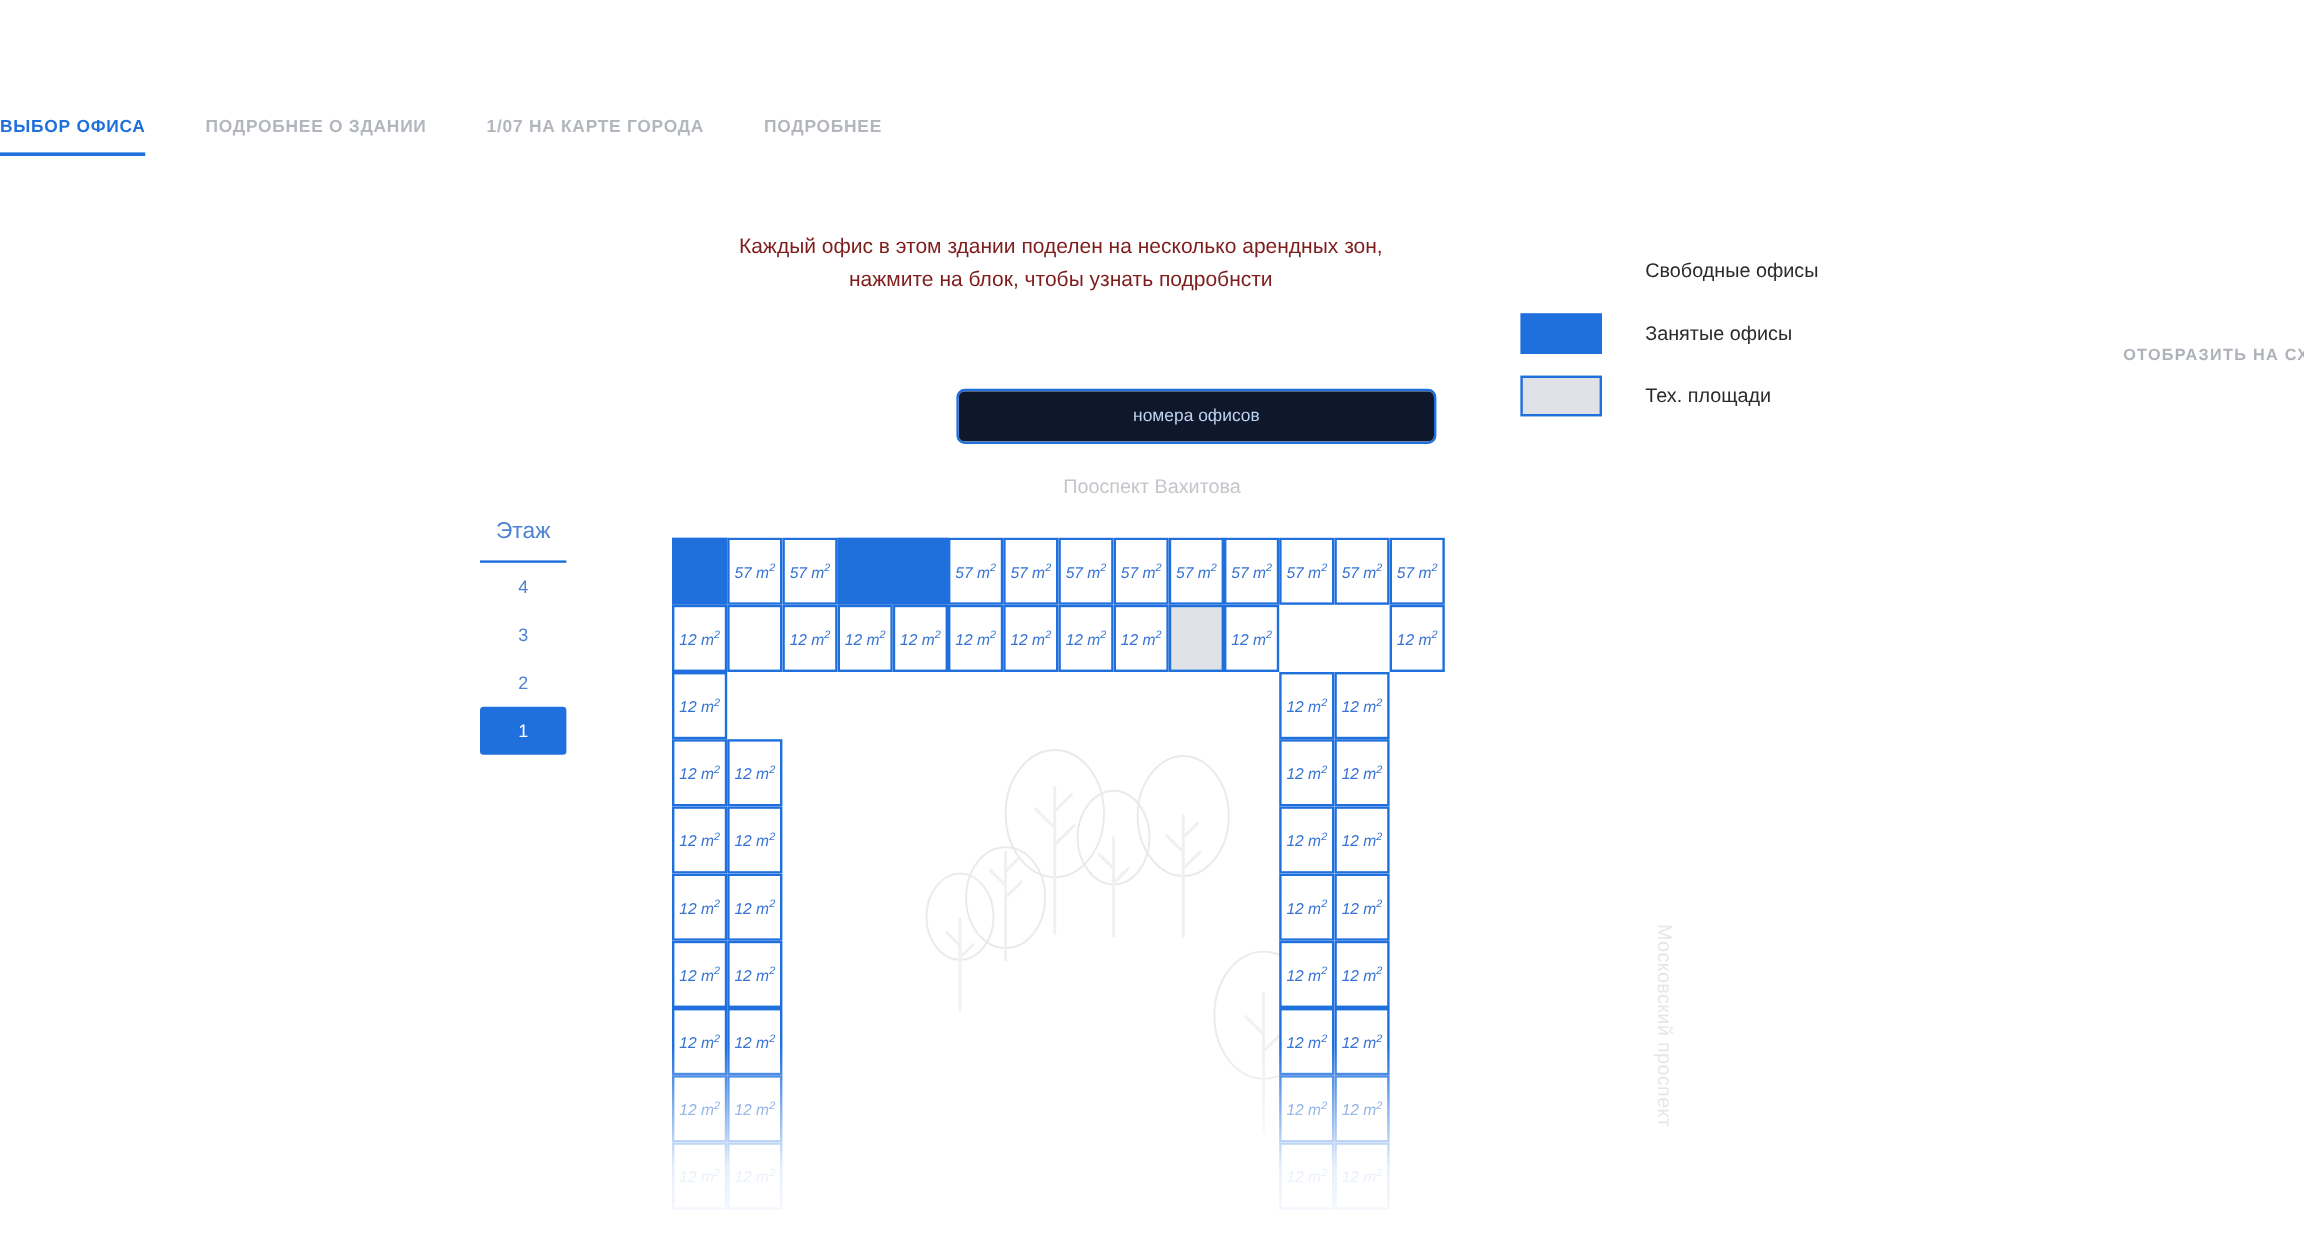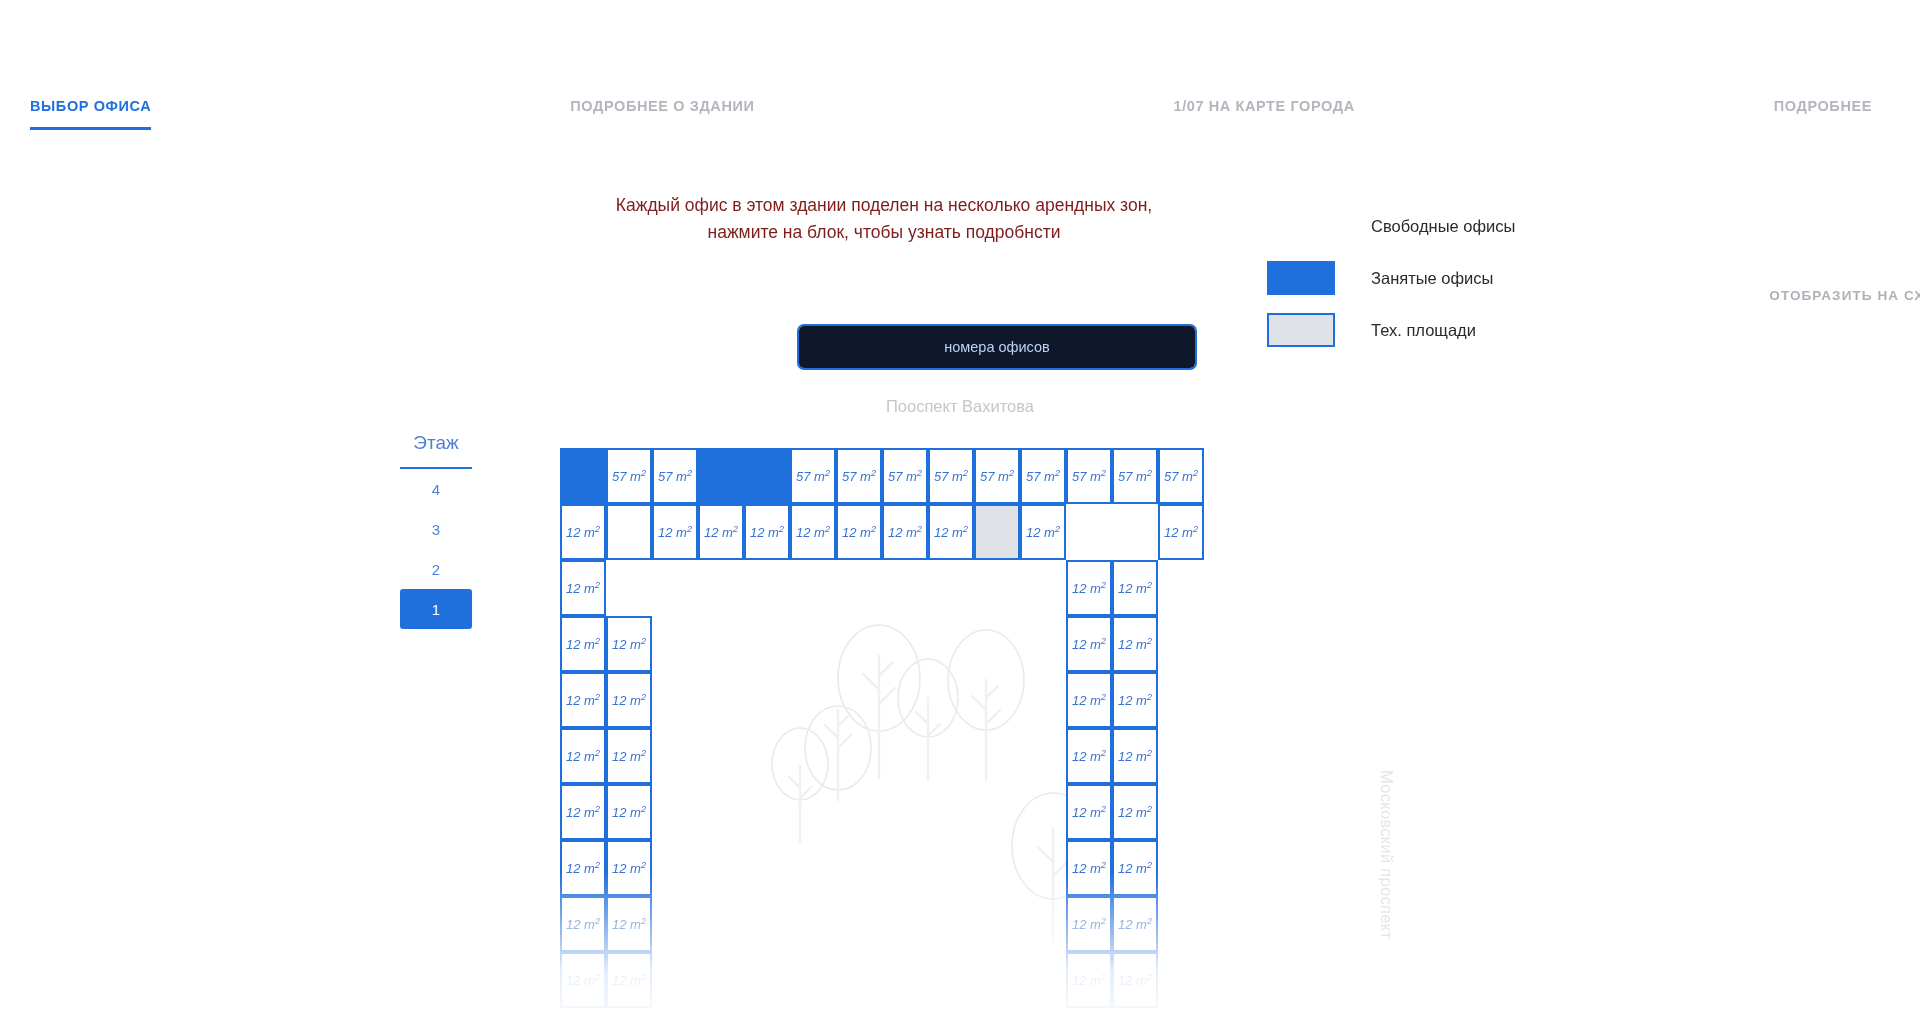--- a/index.html
+++ b/index.html
@@ -11,23 +11,22 @@
     overflow: hidden;
   }
 
   .page { position: relative; width: 1920px; height: 1032px; background:#fff; }
 
   
   .tabs {
     position: absolute;
     top: 98px; left: 0; width: 1872px;
     display: flex;
-    justify-content: space-between;
+    justify-content: flex-start;
     gap: 50px;
-    padding-left: 30px;
   }
   .tab {
     font-size: 14.5px;
     letter-spacing: 0.6px;
     font-weight: bold;
     color: #b3b7bd;
     padding-bottom: 13px;
     white-space: nowrap;
     cursor: pointer;
     border-bottom: 3px solid transparent;

